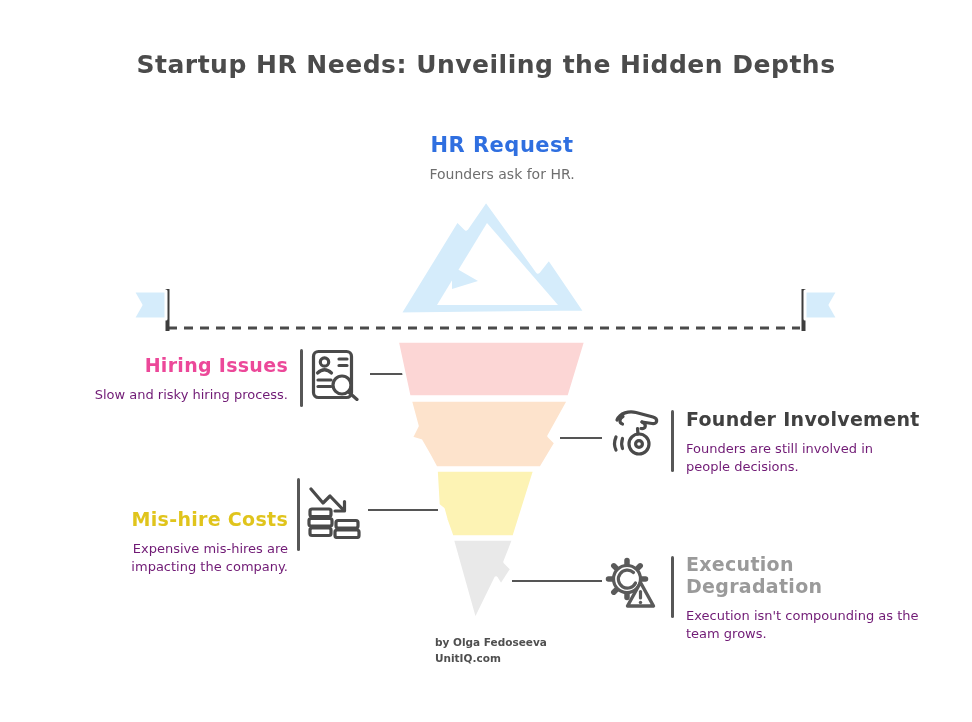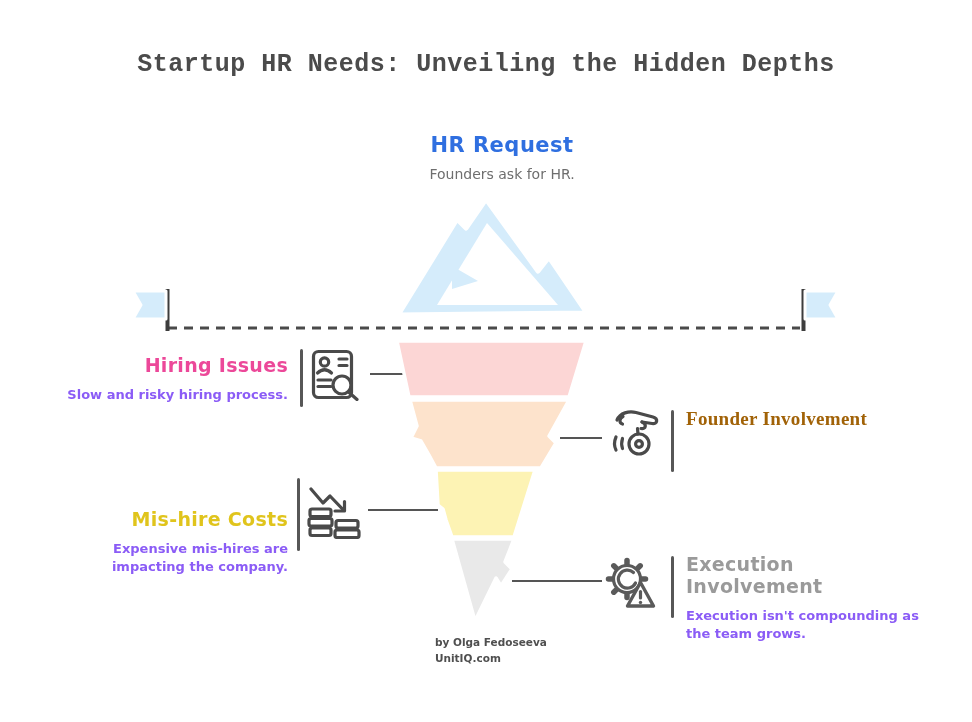--- a/index.html
+++ b/index.html
@@ -1,26 +1,26 @@
 <!DOCTYPE html>
 <html><head>
 <meta charset="utf-8">
 <style>
   html,body{margin:0;padding:0;background:#fff;}
   .canvas{position:relative;width:972px;height:722px;background:#fff;overflow:hidden;
           font-family:"DejaVu Sans",sans-serif;}
   .art{position:absolute;left:0;top:0;}
   .page-title{position:absolute;top:50px;left:0;width:100%;text-align:center;
-              font-size:25px;font-weight:bold;color:#4b4b4b;letter-spacing:.5px;font-family:Liberation Mono, monospace;}
+              font-size:25px;font-weight:bold;color:#4b4b4b;letter-spacing:.5px;}
   .surface{position:absolute;top:133px;left:16px;width:100%;text-align:center;}
   .surface-label{font-size:21px;font-weight:bold;letter-spacing:.5px;}
   .surface-desc{margin-top:9px;font-size:14px;font-weight:normal;color:#6e6e6e;}
   .block{position:absolute;}
   .block .name{font-size:19px;font-weight:bold;letter-spacing:.3px;}
-  .block .desc{font-size:13px;font-weight:bold;color:#8b5cf6;line-height:1.35;margin-top:10px;}
+  .block .desc{font-size:13px;font-weight:normal;color:#701a75;line-height:1.35;margin-top:10px;}
   .block.left{text-align:right;}
   .block.right{text-align:left;}
   .b-hiring{left:30px;top:354px;width:258px;}
   .b-founder{left:686px;top:408px;width:250px;}
   .b-founder .desc{width:228px;}
   .b-mishire{left:28px;top:508px;width:260px;}
   .b-mishire .desc{max-width:200px;margin-left:auto;}
   .b-execution{left:686px;top:553px;width:250px;}
   .b-execution .desc{width:238px;}
   .divider{position:absolute;width:3px;background:#575757;border-radius:2px;}
@@ -89,21 +89,22 @@
     <rect class="ln" x="2.5" y="2.5" width="38" height="46" rx="5"></rect>
     <circle class="ln" cx="13.5" cy="13" r="4.2"></circle>
     <path class="ln" d="M6.5 24 Q13.5 17.5 20.5 24"></path>
     <path class="ln" d="M28 10 h8 M28 16.5 h8"></path>
     <path class="ln" d="M7 31 h13 M7 37.5 h13"></path>
     <circle class="ln" cx="31" cy="36" r="9" fill="#fff"></circle>
     <line class="ln" x1="37.5" y1="43" x2="46" y2="50.5"></line>
   </svg>
 
   <div class="block right b-founder">
-    <div class="name" style="color: #a16207; font-family: Liberation Serif, serif;">Founder Involvement</div>
+    <div class="name" style="color: #404040;">Founder Involvement</div>
+    <div class="desc">Founders are still involved in people decisions.</div>
   </div>
   <div class="divider d2"></div>
   <svg class="icon i2" width="54" height="58" viewBox="0 0 54 58">
     <path class="ln" d="M8 13 C11 6 20 3.5 27 5.5 L44 10 C49.5 11.5 48.5 17.5 43 16.5 L33 15"></path>
     <path class="ln" d="M33 15 C38 17 37 22.5 32 21.5"></path>
     <path class="ln" d="M14 9.5 C10 11.5 10 16 13.5 17"></path>
     <line class="ln" x1="28.5" y1="21.5" x2="29" y2="27"></line>
     <circle class="ln" cx="30" cy="37" r="10"></circle>
     <circle class="ln" cx="30" cy="37" r="3.4"></circle>
     <path class="ln" d="M7 30 Q4 37 7 43"></path>
@@ -119,21 +120,21 @@
     <path class="ln" d="M5 7 L17 21 L24 14 L37 27.5"></path>
     <path class="ln" d="M38.5 19.5 V29 H29"></path>
     <rect class="ln" x="4" y="27" width="21" height="7.5" rx="2" fill="#fff"></rect>
     <rect class="ln" x="3" y="36.5" width="23" height="7.5" rx="2" fill="#fff"></rect>
     <rect class="ln" x="4" y="46" width="21" height="7.5" rx="2" fill="#fff"></rect>
     <rect class="ln" x="30" y="38.5" width="22" height="7.5" rx="2" fill="#fff"></rect>
     <rect class="ln" x="29" y="48" width="24" height="7.5" rx="2" fill="#fff"></rect>
   </svg>
 
   <div class="block right b-execution">
-    <div class="name" style="color: rgb(154, 154, 154);">Execution Involvement</div>
+    <div class="name" style="color: rgb(154, 154, 154);">Execution Degradation</div>
     <div class="desc">Execution isn't compounding as the team grows.</div>
   </div>
   <div class="divider d4"></div>
   <svg class="icon i4" width="58" height="61" viewBox="0 0 58 61">
     <g stroke="#5a5a5a" stroke-width="5.5" stroke-linecap="round">
       <line x1="39" y1="25" x2="42.5" y2="25"></line>
       <line x1="34.6" y1="35.6" x2="37.2" y2="38.2"></line>
       <line x1="24" y1="40" x2="24" y2="43.5"></line>
       <line x1="13.4" y1="35.6" x2="10.8" y2="38.2"></line>
       <line x1="9" y1="25" x2="5.5" y2="25"></line>

